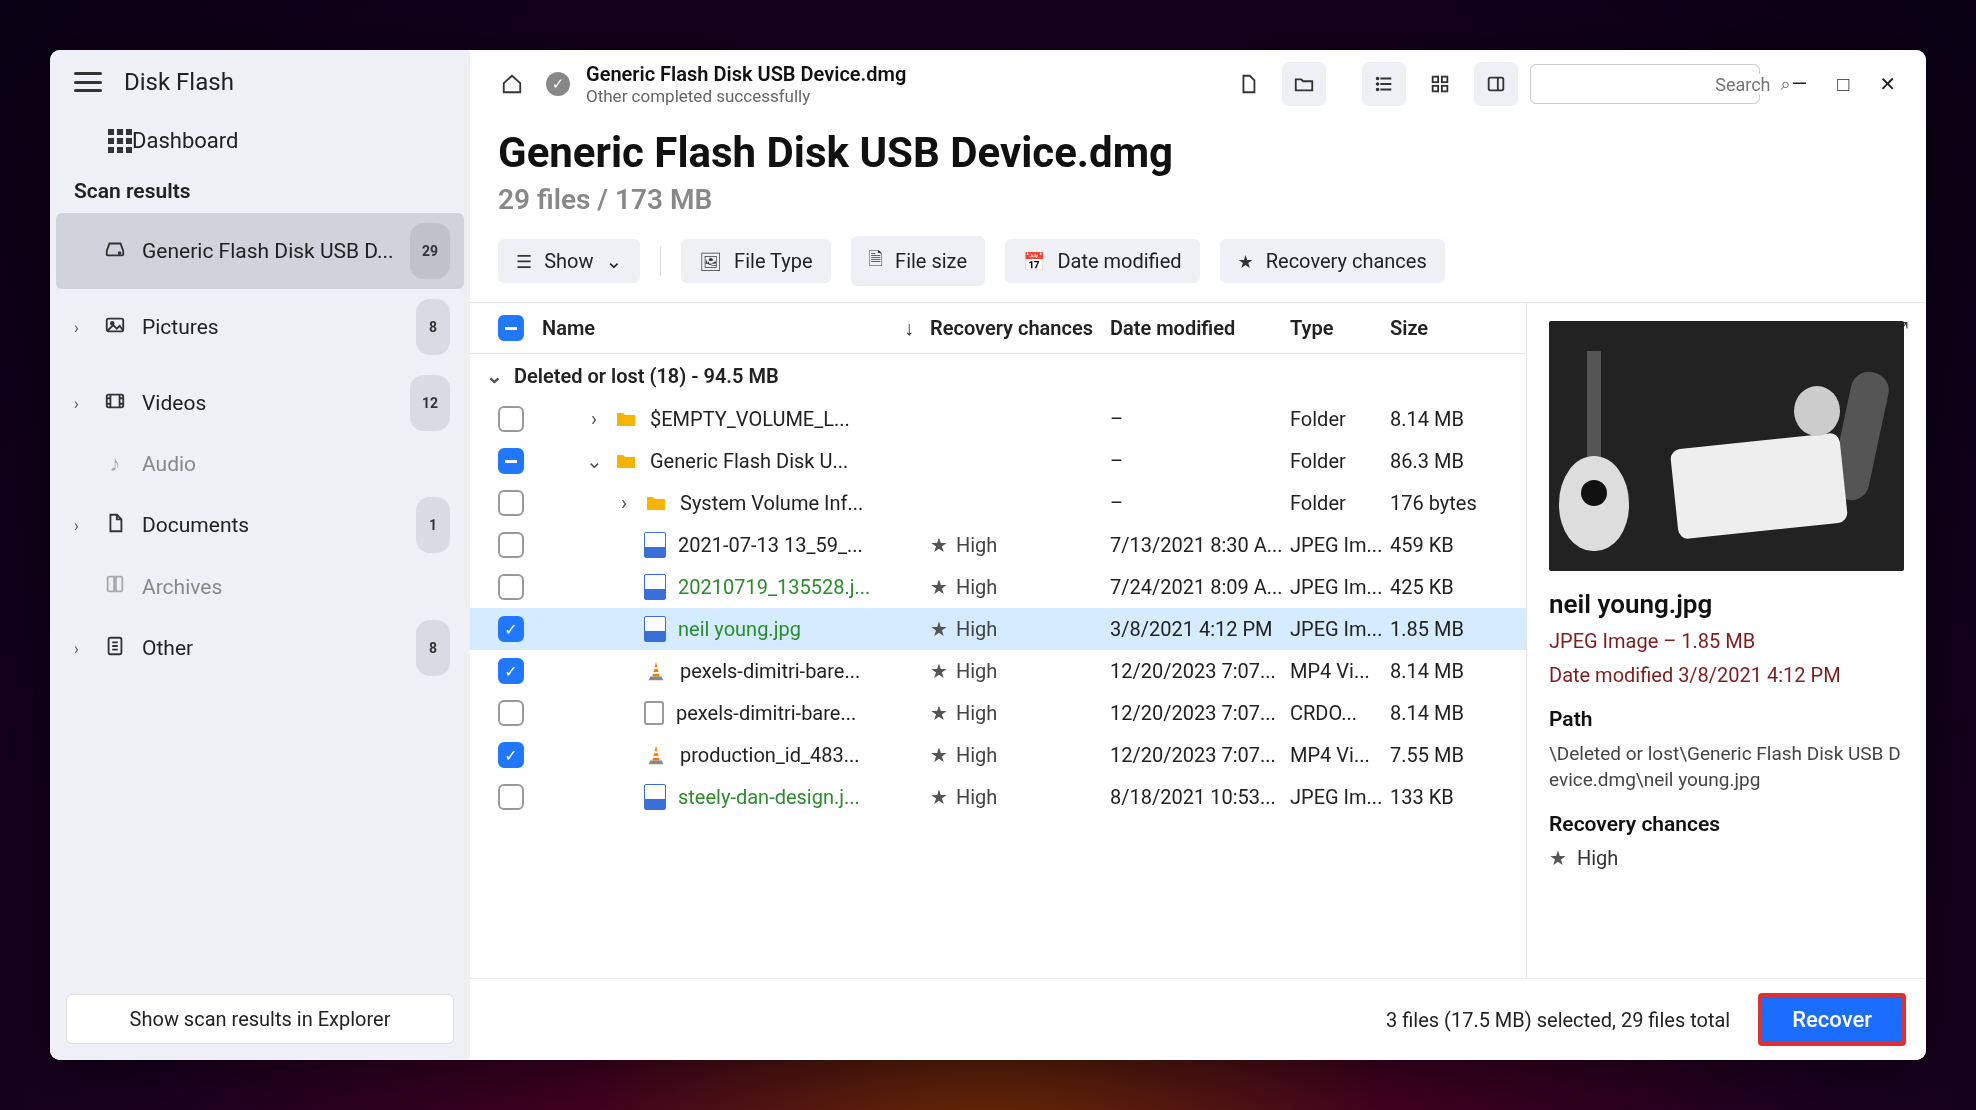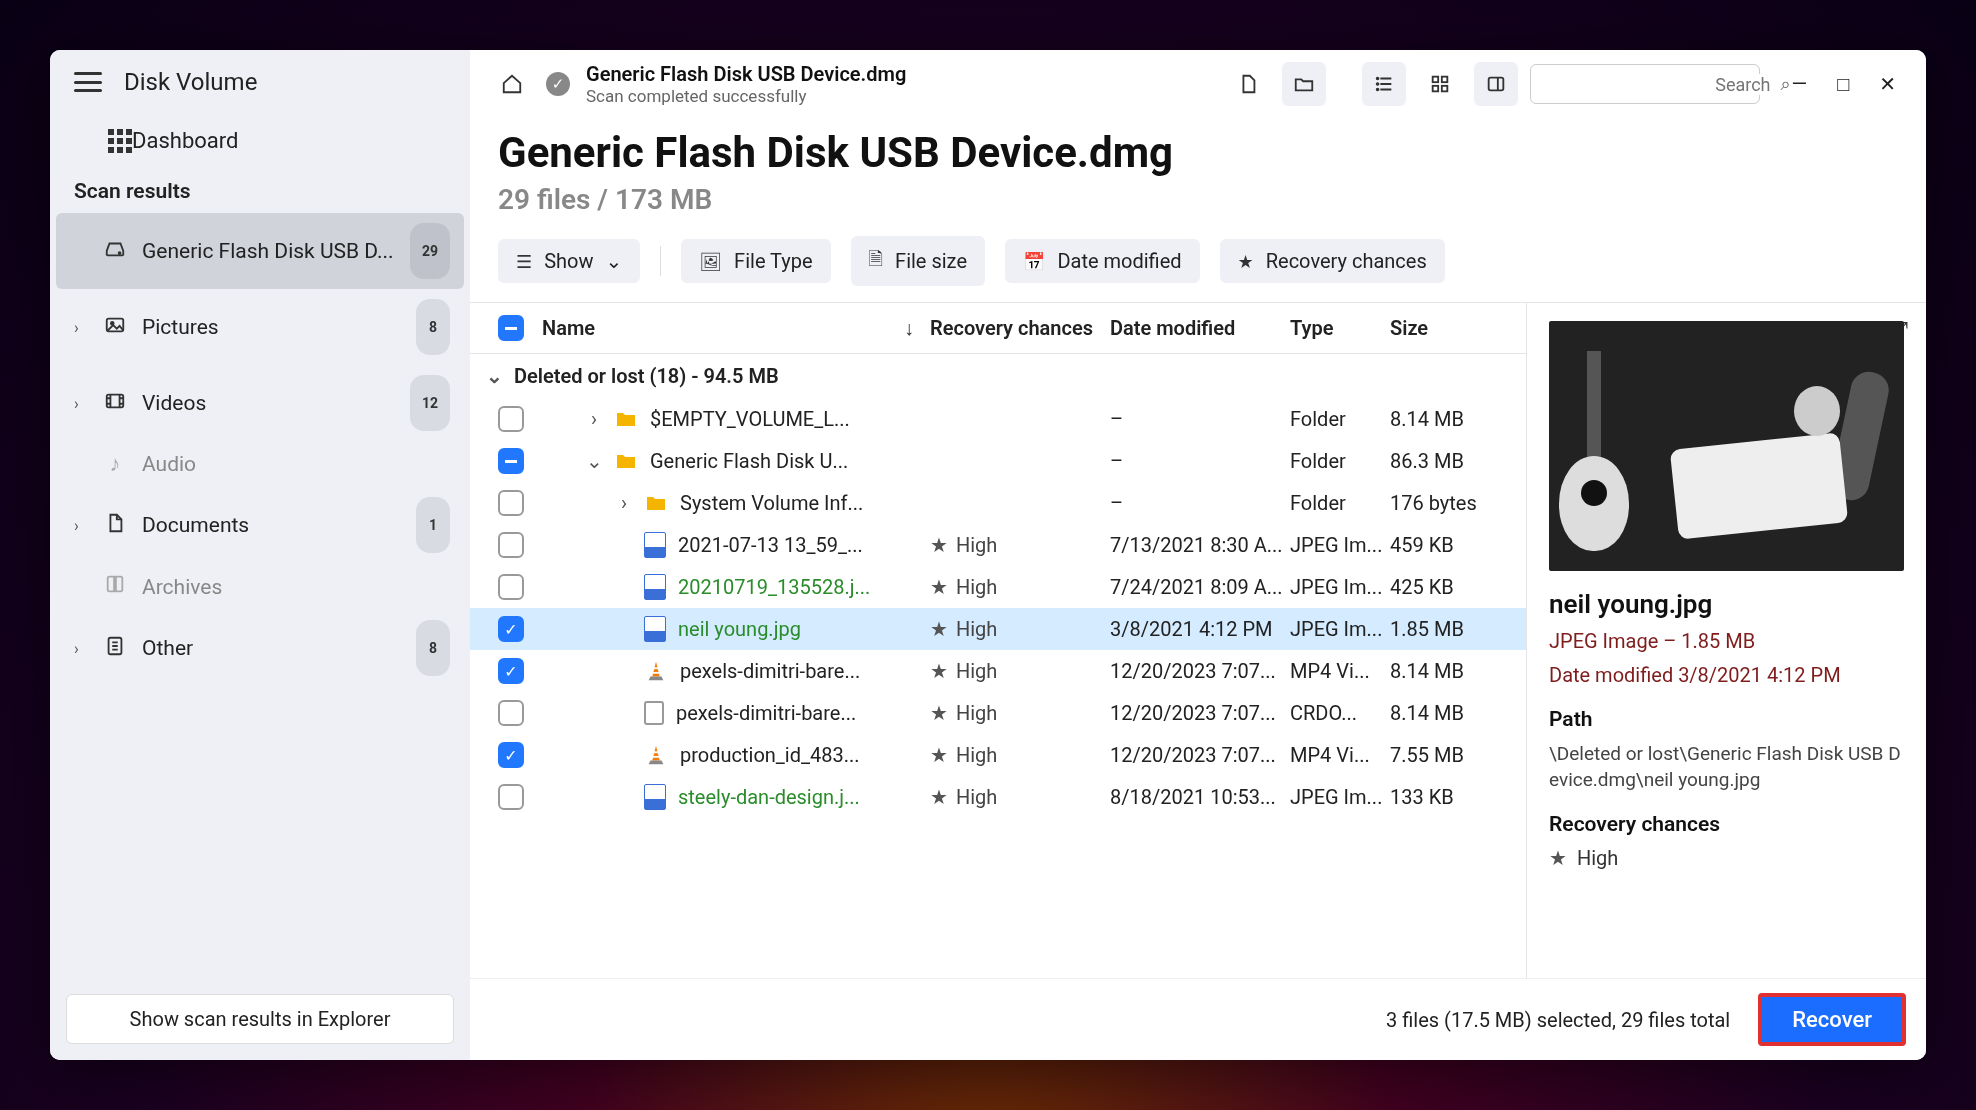--- a/index.html
+++ b/index.html
@@ -100,21 +100,21 @@
 
 <div class="window">
 
   <div class="sidebar">
     <div class="sb-top">
       <div class="hamburger-icon">
           <span></span>
           <span></span>
           <span></span>
         </div>
-      <div class="app-title">Disk Volume</div>
+      <div class="app-title">Disk Flash</div>
     </div>
     <div class="dash-row">
       <div class="dash-icon">
           <span></span>
           <span></span>
           <span></span>
           <span></span>
           <span></span>
           <span></span>
           <span></span>
@@ -205,21 +205,21 @@
   <div class="main">
     <div class="topbar">
       <div class="tb-icon">
         <svg viewBox="0 0 24 24" fill="none" stroke="#333" stroke-width="2">
             <path d="M3 11 L12 3 L21 11 V21 H3 Z"></path>
           </svg>
       </div>
       <div class="check-badge">✓</div>
       <div class="tb-titles">
         <div class="tb-title">Generic Flash Disk USB Device.dmg</div>
-        <div class="tb-sub">Scan completed successfully</div>
+        <div class="tb-sub">Other completed successfully</div>
       </div>
       <div class="tb-spacer"></div>
       <div class="tb-icon">
           <svg viewBox="0 0 24 24" fill="none" stroke="#333" stroke-width="2">
             <path d="M7 3 H14 L19 8 V21 H7 Z"></path>
           </svg>
         </div>
       <div class="tb-icon boxed">
           <svg viewBox="0 0 24 24" fill="none" stroke="#333" stroke-width="2">
             <path d="M3 7 H9 L11 9 H21 V19 H3 Z"></path>

